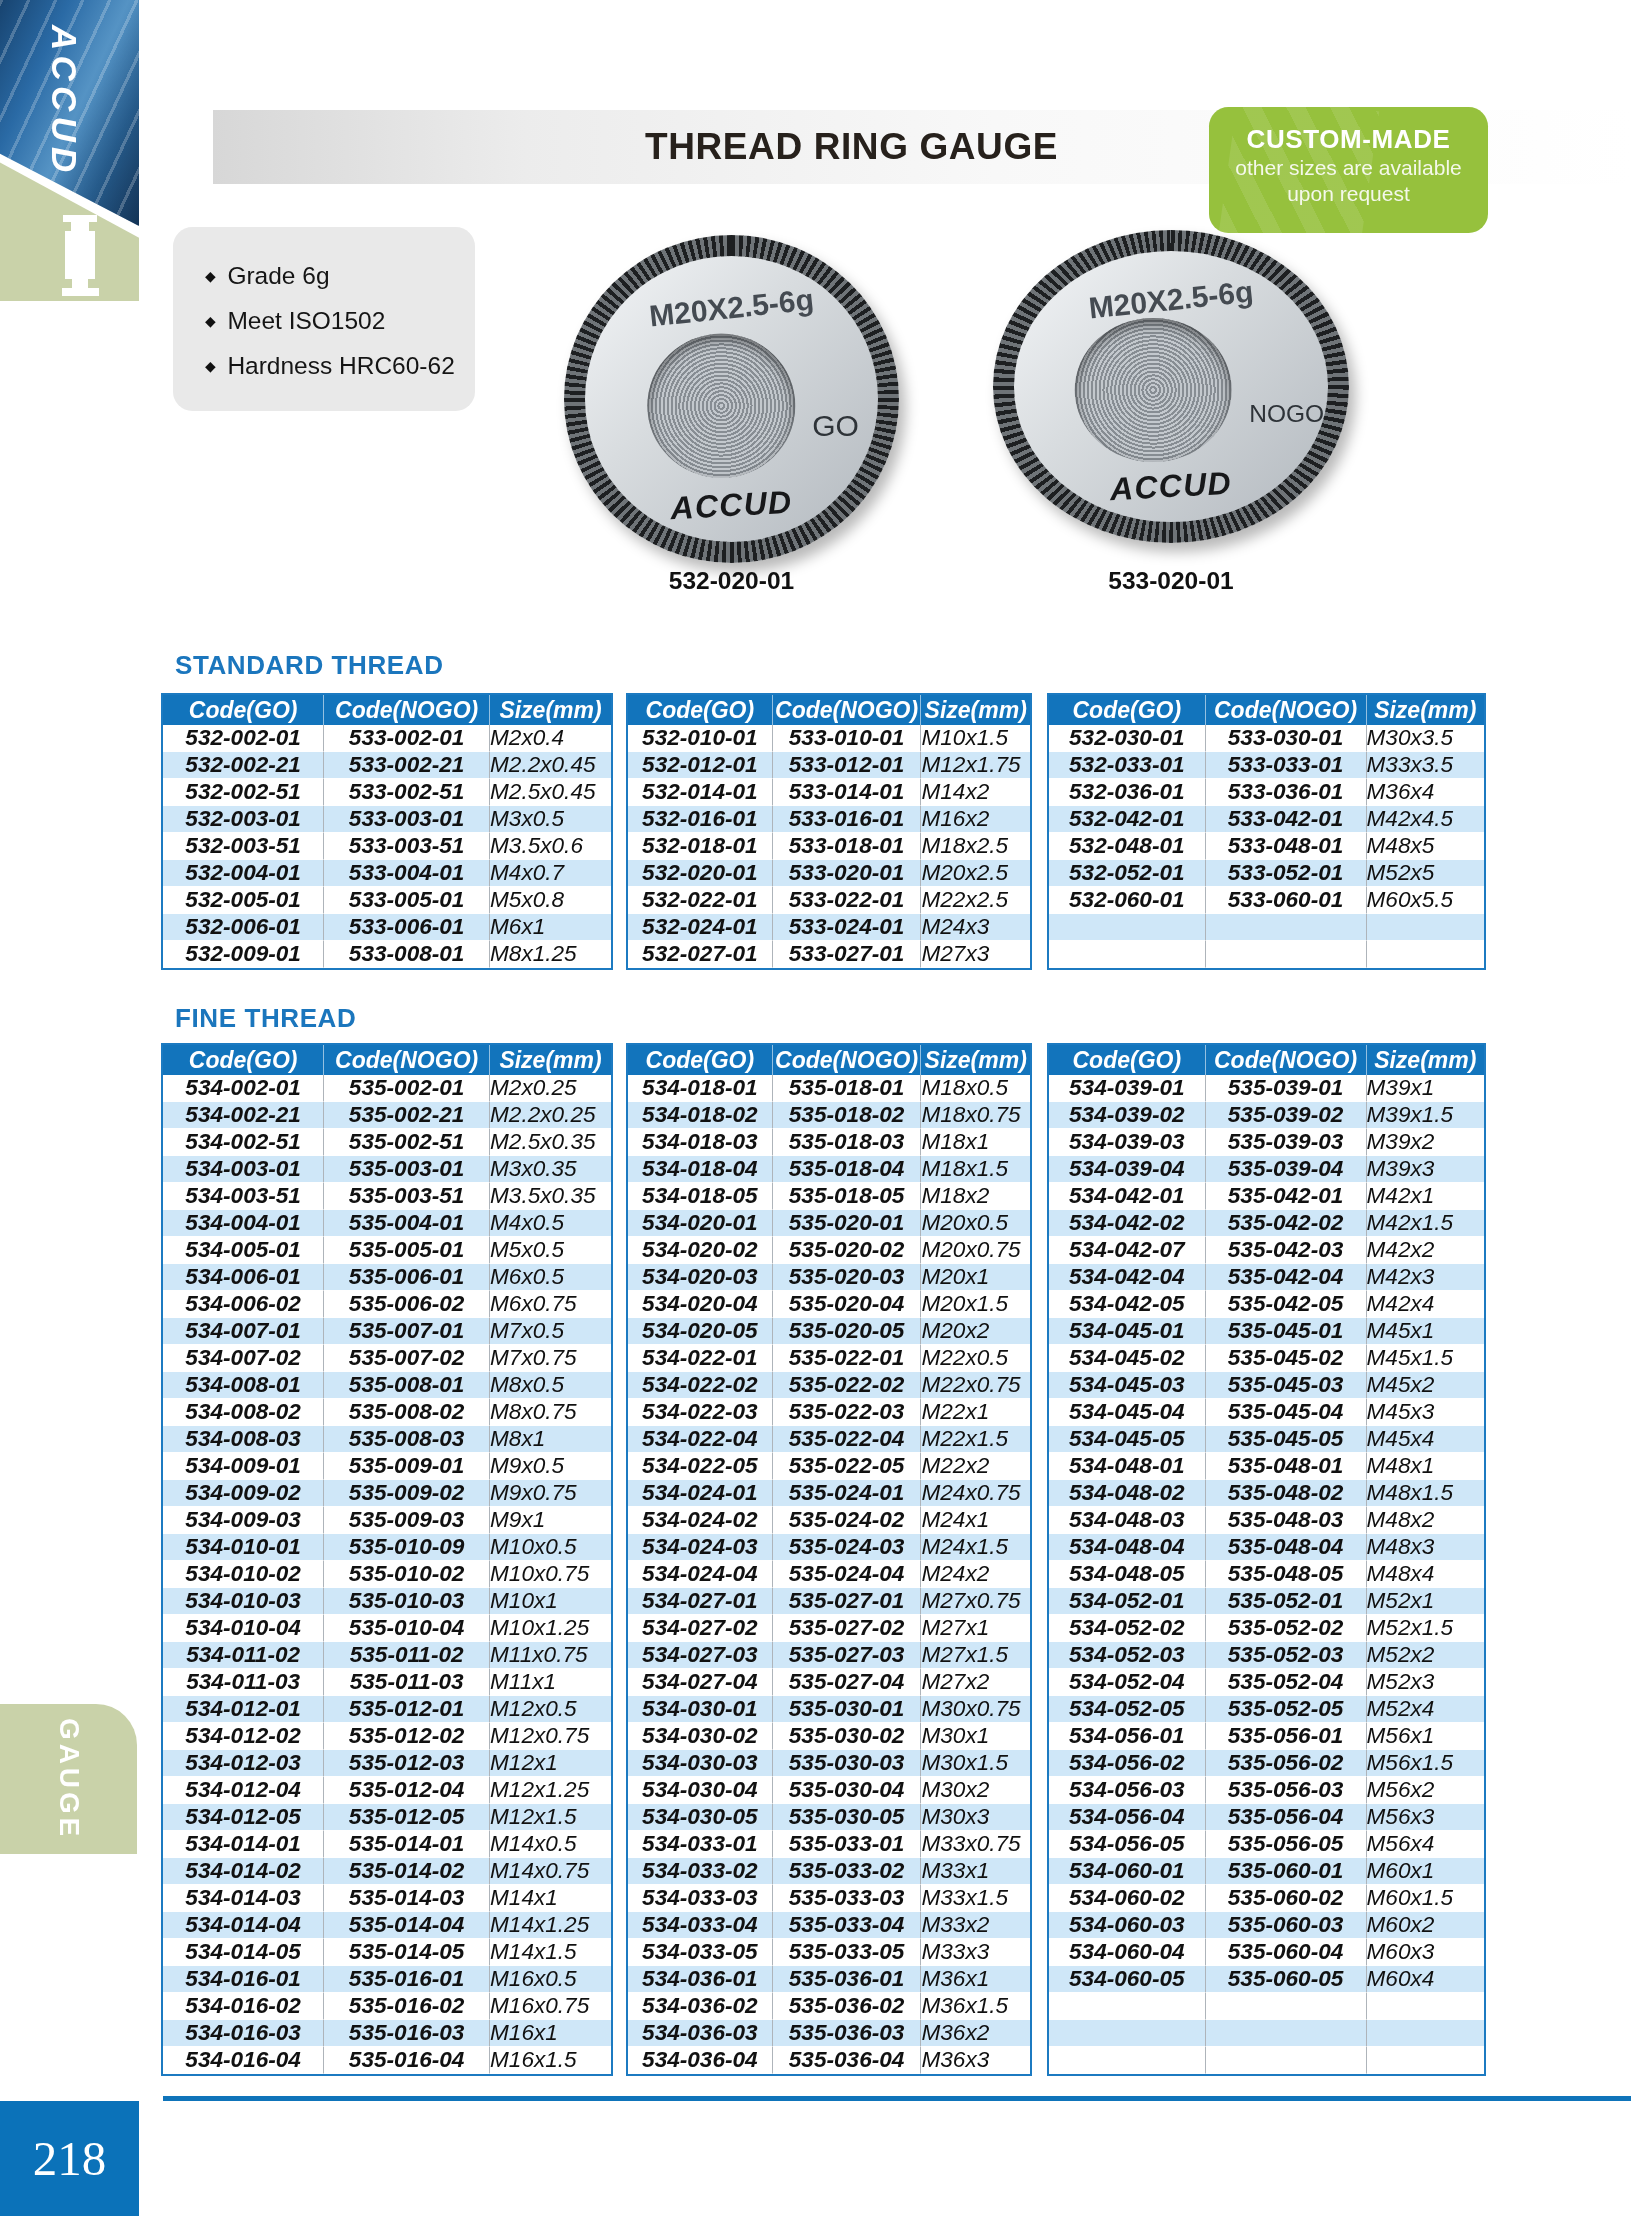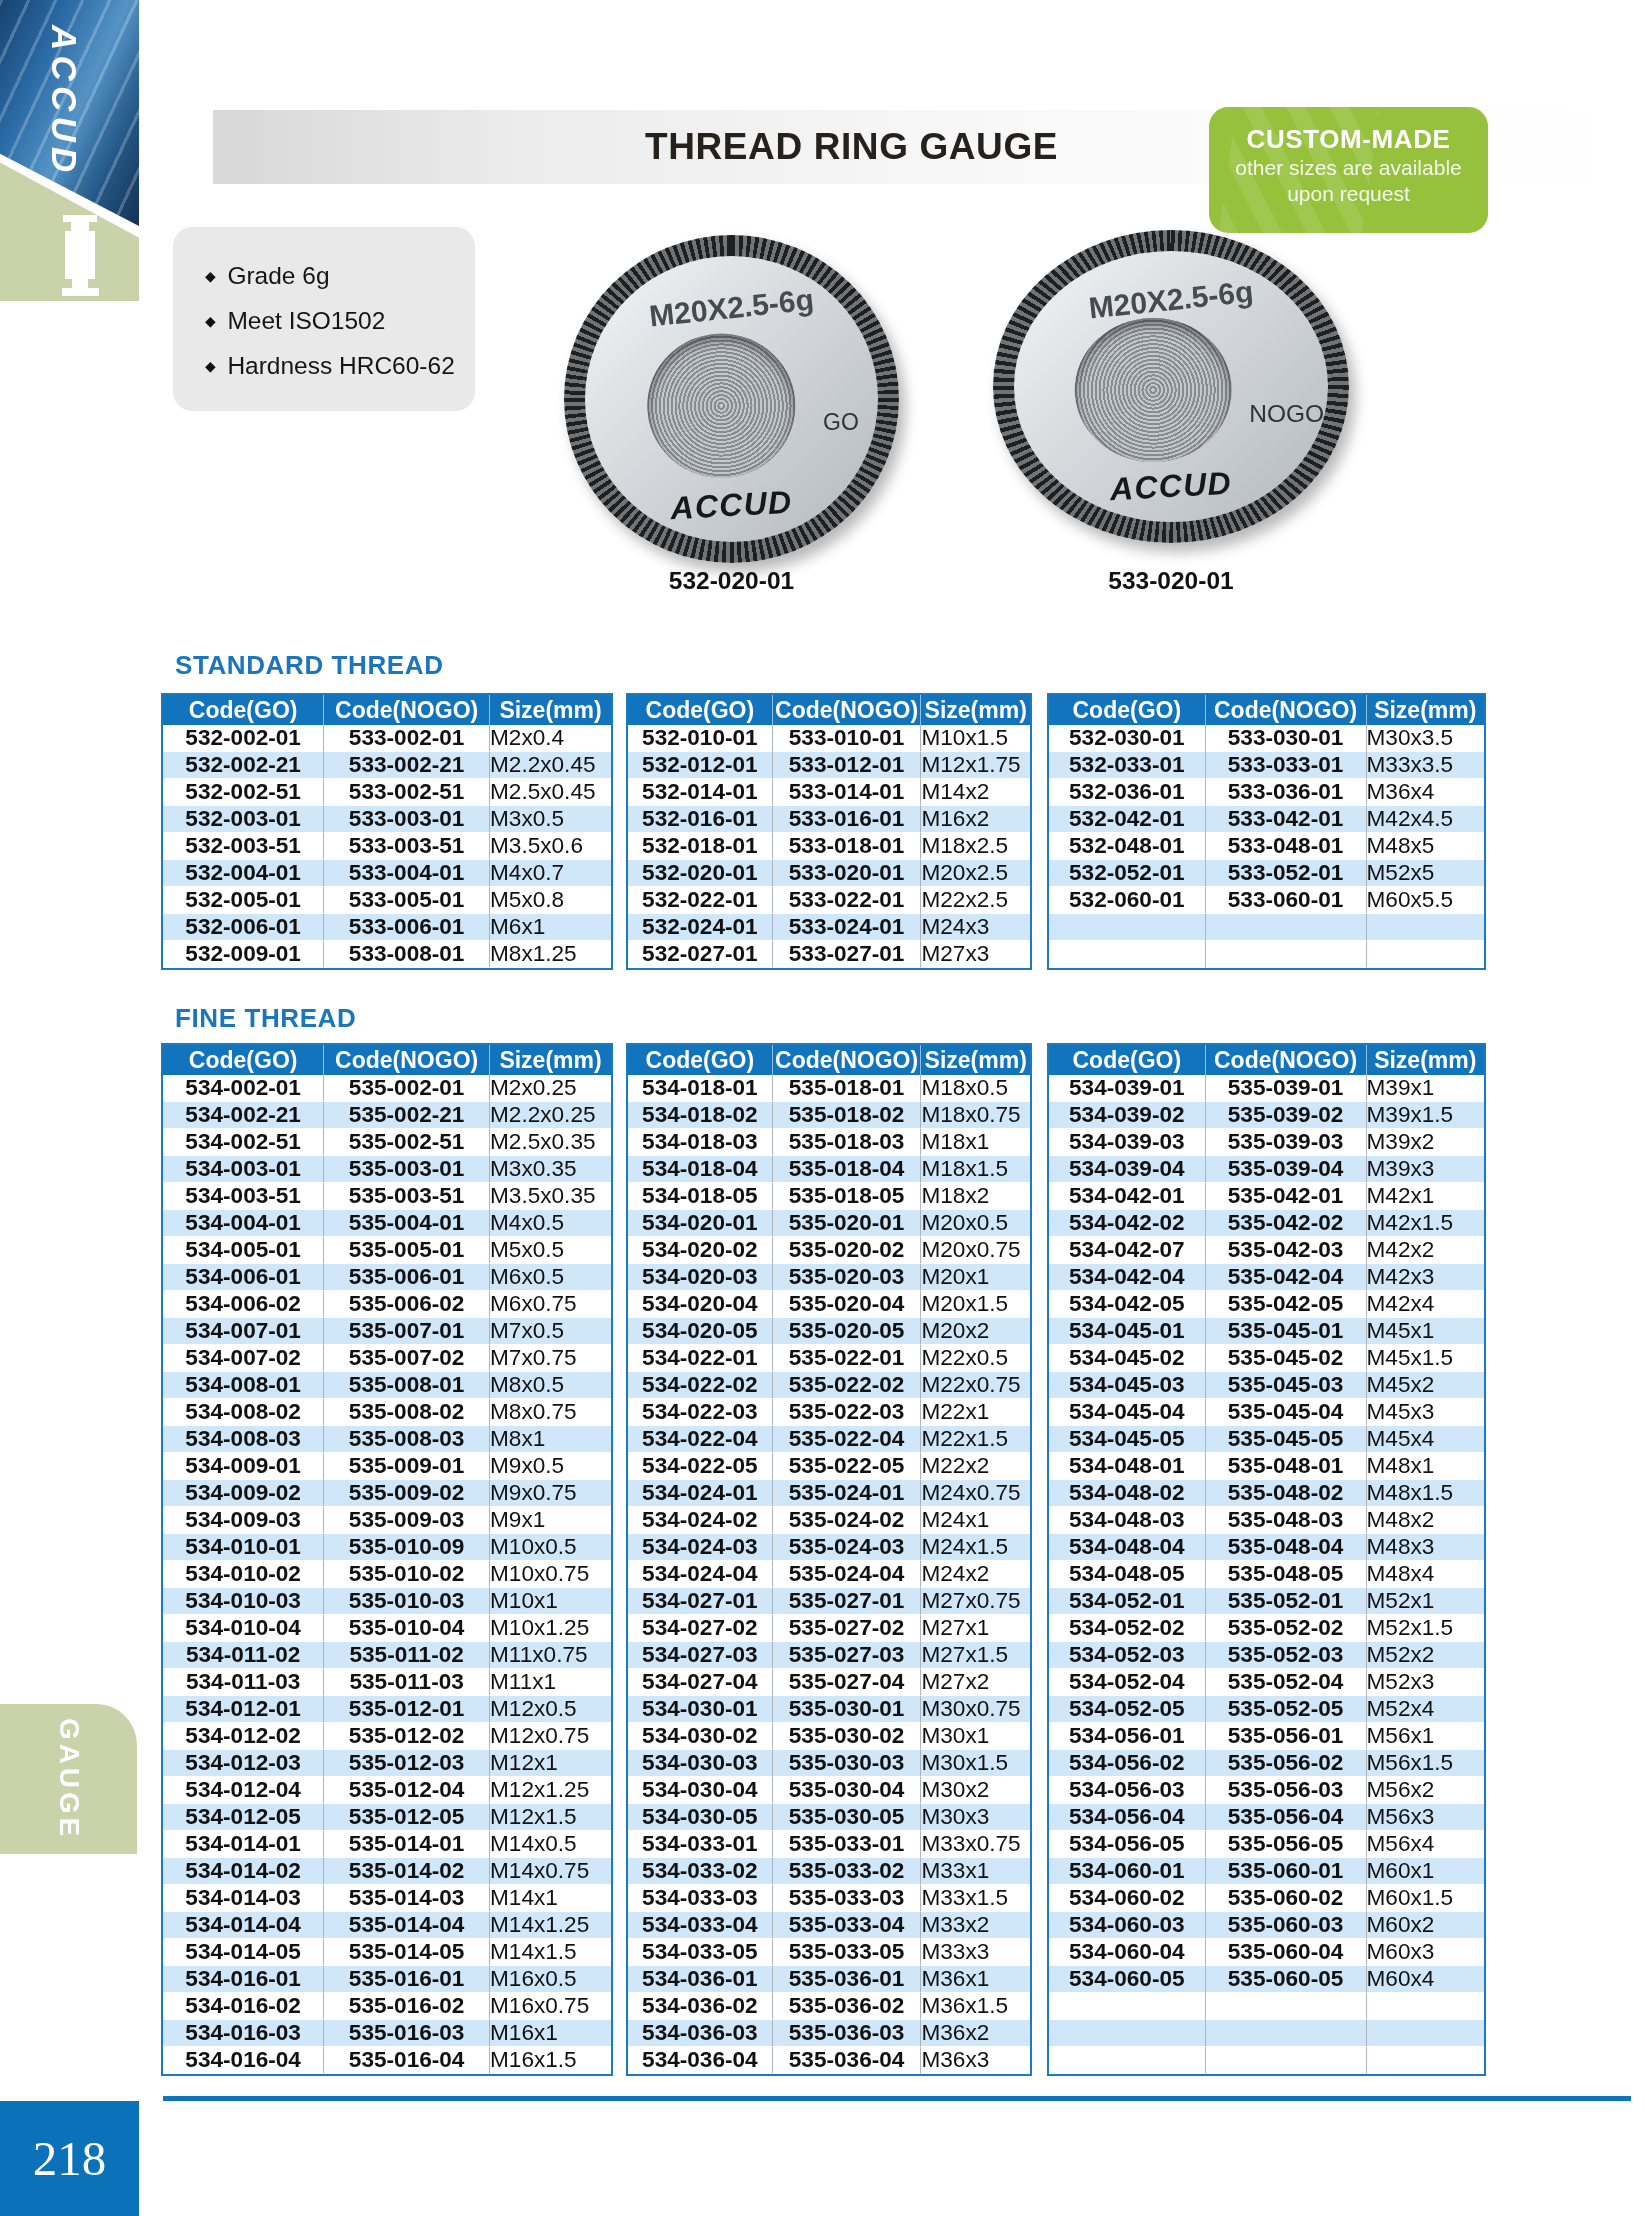--- a/index.html
+++ b/index.html
@@ -63,30 +63,30 @@
   .knurl{position:absolute;inset:0;border-radius:50%;
     background:repeating-conic-gradient(#1d1f21 0deg 1.4deg,#6f7478 1.4deg 2.8deg);
     box-shadow:6.4px 9px 14px rgba(0,0,0,.28);}
   .face{position:absolute;inset:20.6px;border-radius:50%;
     background:linear-gradient(135deg,#f3f5f7 0%,#d8dcdf 40%,#b3b9bf 100%);}
   .hole{position:absolute;border-radius:50%;
     background:repeating-radial-gradient(circle,#c3c8cd 0 1.9px,#878d93 1.9px 3.9px);
     box-shadow:inset 0 5.2px 11.6px rgba(0,0,0,.5);}
   .size-label{position:absolute;left:0;top:17%;width:100%;text-align:center;
     transform:rotate(-6deg);font-size:30px;font-weight:700;color:#454b52;}
-  .go-label{position:absolute;font-size:23px;font-weight:500;color:#2e3338;}
+  .go-label{position:absolute;font-size:30px;font-weight:500;color:#2e3338;}
   .brand{position:absolute;left:0;bottom:12%;width:100%;text-align:center;
     font-size:32px;font-weight:800;font-style:italic;color:#17181a;transform:rotate(-3deg);
     letter-spacing:1.3px;}
   .caption{position:absolute;top:567px;font-size:24.5px;font-weight:700;color:#111;text-align:center;}
 
   
   .sec-title{position:absolute;font-size:26px;font-weight:700;color:#1b76bd;letter-spacing:0.6px;}
   table.gtab{position:absolute;border-collapse:separate;border-spacing:0;table-layout:fixed;
-    border:2.6px solid #1c7ac1;box-sizing:border-box;background:#b91c1c;}
+    border:2.6px solid #1c7ac1;box-sizing:border-box;background:#b91c1c;font-style:italic;}
   table.gtab th{background:#1274bc;color:#fff;font-size:23px;font-weight:700;height:30px;
     border-right:1.3px solid rgba(255,255,255,.55);padding:0;text-align:center;}
   table.gtab th:last-child{border-right:none;}
   table.gtab td{height:24.5px;border-bottom:1.9px solid #fff;border-right:1.3px solid #aeb4ba;
     padding:0;white-space:nowrap;overflow:hidden;}
   table.gtab td:last-child{border-right:none;}
   table.gtab tr:nth-child(odd) td{background:#ffffff;}
   table.gtab tr:nth-child(even) td{background:#cfe7f8;}
   td.code{font-weight:700;font-size:22.6px;text-align:center;color:#111;}
   td.size{font-size:22.6px;text-align:left;padding-left:15.5px;color:#111;}

